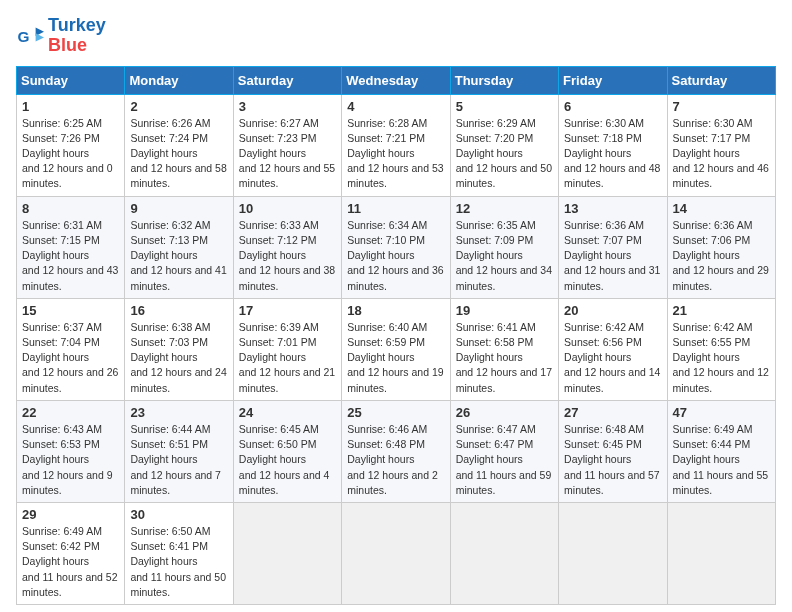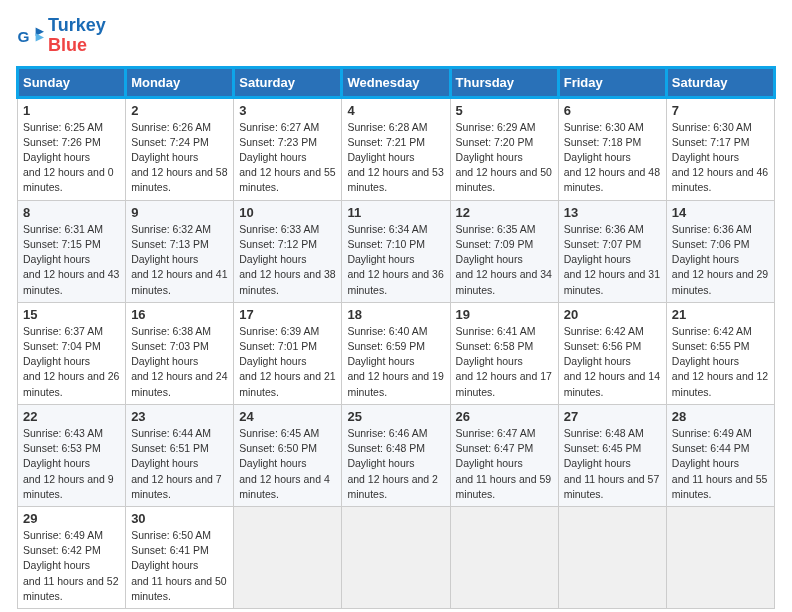--- a/index.html
+++ b/index.html
@@ -51,21 +51,21 @@
       border-collapse: collapse;
       font-size: 11px;
     }
     .calendar th {
       background: #2971b8;
       color: #fff;
       padding: 6px 4px;
       text-align: left;
       font-size: 13px;
       font-weight: bold;
-      border: 3px solid #0ea5e9;
+      border: 1px solid #0ea5e9;
     }
     .calendar td {
       border: 1px solid #ccc;
       vertical-align: top;
       padding: 4px 5px;
       width: 108px;
       min-height: 80px;
       background: #fff;
     }
     .calendar tr:nth-child(even) td {
@@ -228,21 +228,21 @@
         </td>
         <td>
           <span class="day-num">26</span>
           <div class="day-info">Sunrise: 6:47 AM<br>Sunset: 6:47 PM<br>Daylight hours<br>and 11 hours and 59 minutes.</div>
         </td>
         <td>
           <span class="day-num">27</span>
           <div class="day-info">Sunrise: 6:48 AM<br>Sunset: 6:45 PM<br>Daylight hours<br>and 11 hours and 57 minutes.</div>
         </td>
         <td>
-          <span class="day-num">28</span>
+          <span class="day-num">47</span>
           <div class="day-info">Sunrise: 6:49 AM<br>Sunset: 6:44 PM<br>Daylight hours<br>and 11 hours and 55 minutes.</div>
         </td>
       </tr>
       <tr>
         <td>
           <span class="day-num">29</span>
           <div class="day-info">Sunrise: 6:49 AM<br>Sunset: 6:42 PM<br>Daylight hours<br>and 11 hours and 52 minutes.</div>
         </td>
         <td>
           <span class="day-num">30</span>

